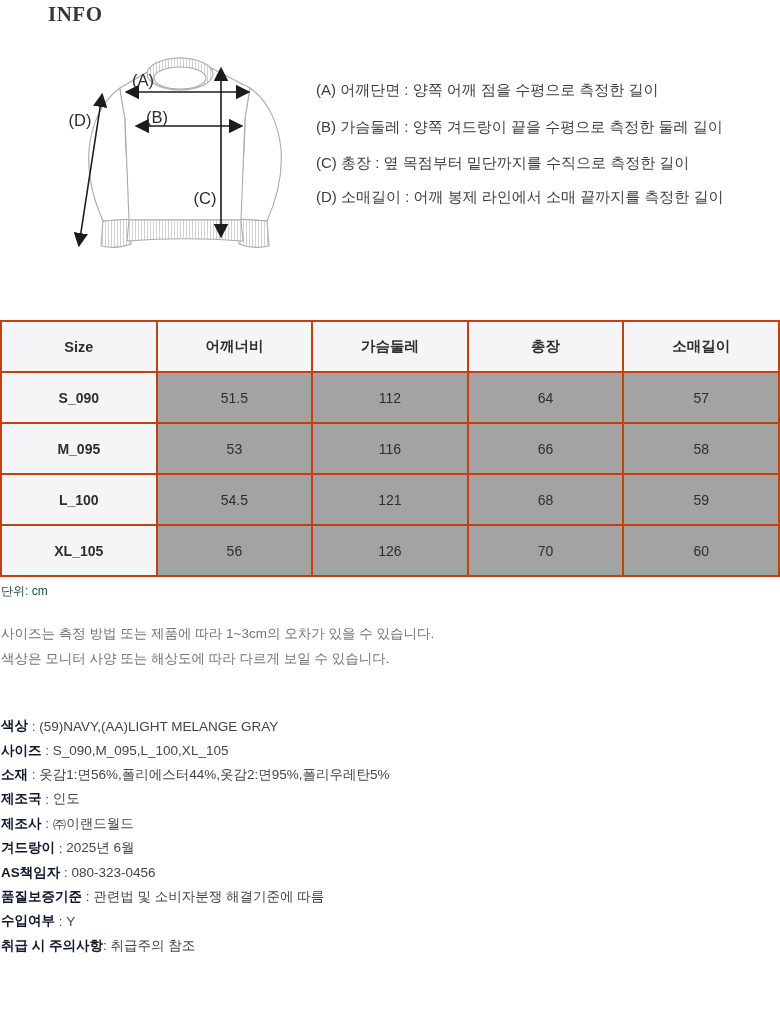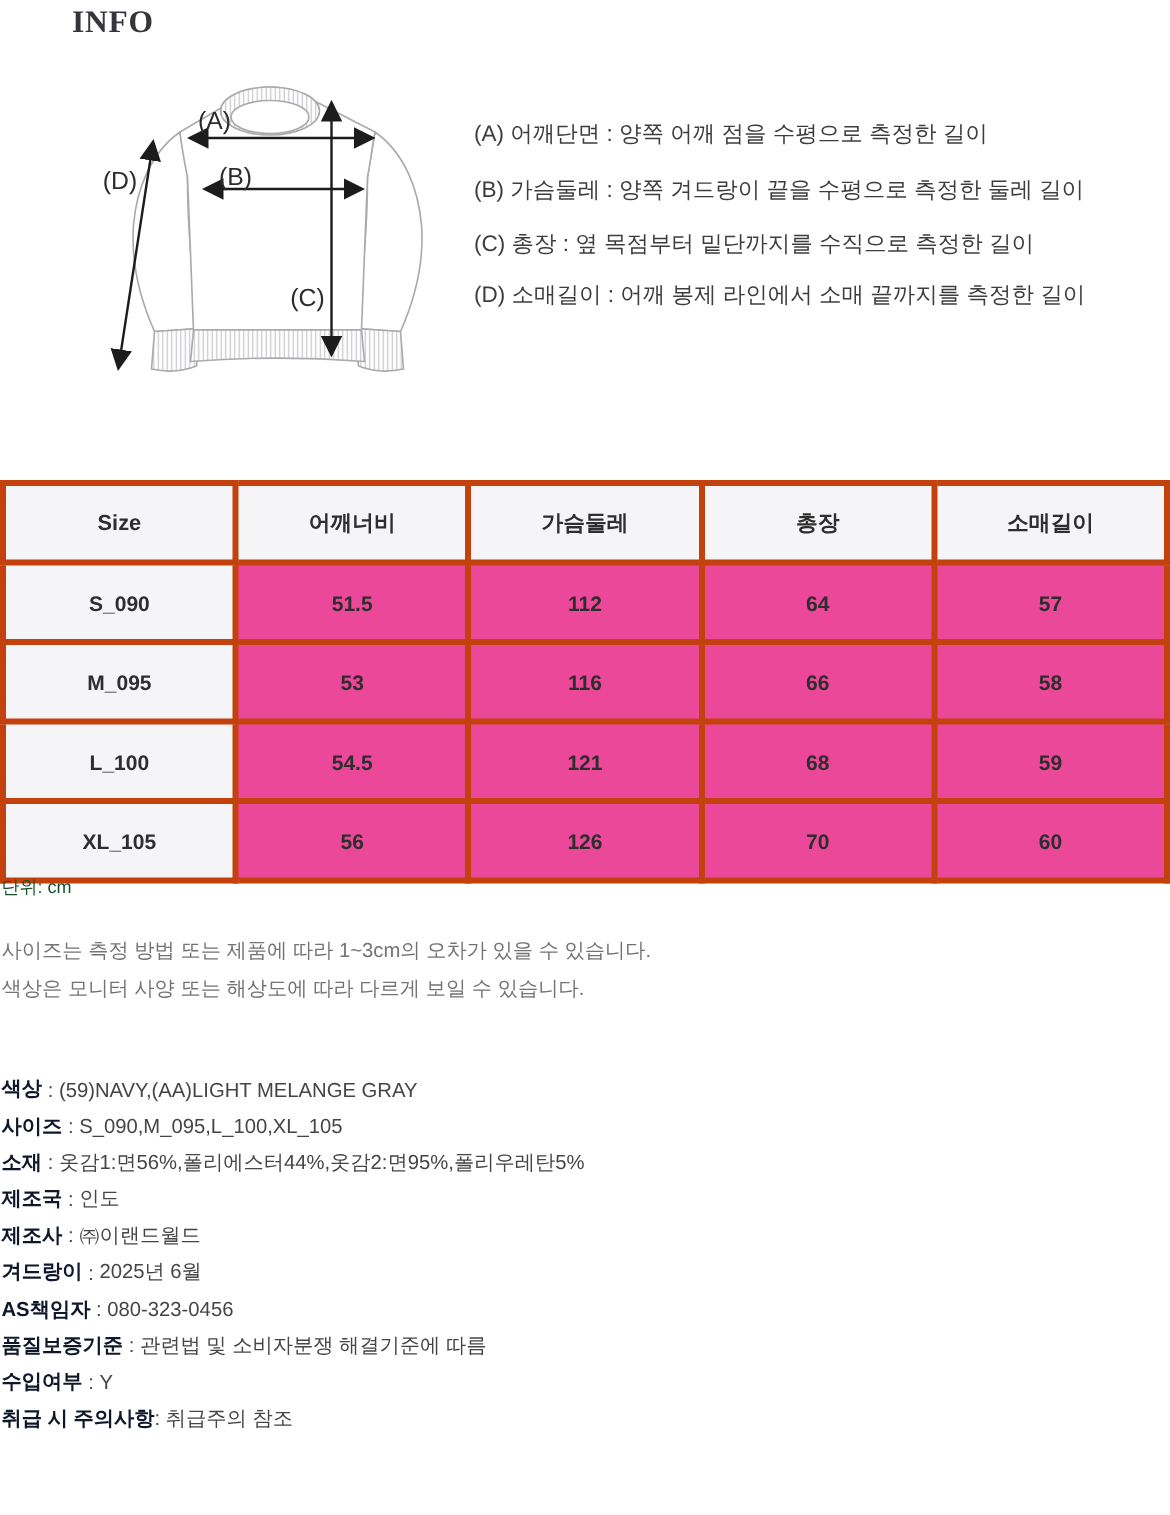--- a/index.html
+++ b/index.html
@@ -55,34 +55,34 @@
   
   .size-table {
     position: absolute;
     left: 0;
     top: 320px;
     width: 780px;
     border-collapse: collapse;
     table-layout: fixed;
   }
   .size-table th, .size-table td {
-    border: 4px solid #c2410c;
+    border: 2px solid #c2410c;
     text-align: center;
     vertical-align: middle;
     font-size: 14px;
     color: #2e2e2e;
     padding: 0;
     height: 49px;
   }
   .size-table thead th {
     background: #f5f5f7;
     font-weight: 700;
     font-size: 14.5px;
   }
-  .size-table tbody td { background: #ec4899; font-weight: 700; }
+  .size-table tbody td { background: #a3a3a3; font-weight: 400; }
   .size-table tbody td.row-head {
     background: #f5f5f7;
     font-weight: 700;
   }
 
   .unit-note {
     position: absolute;
     left: 1px;
     top: 583px;
     font-size: 12px;

